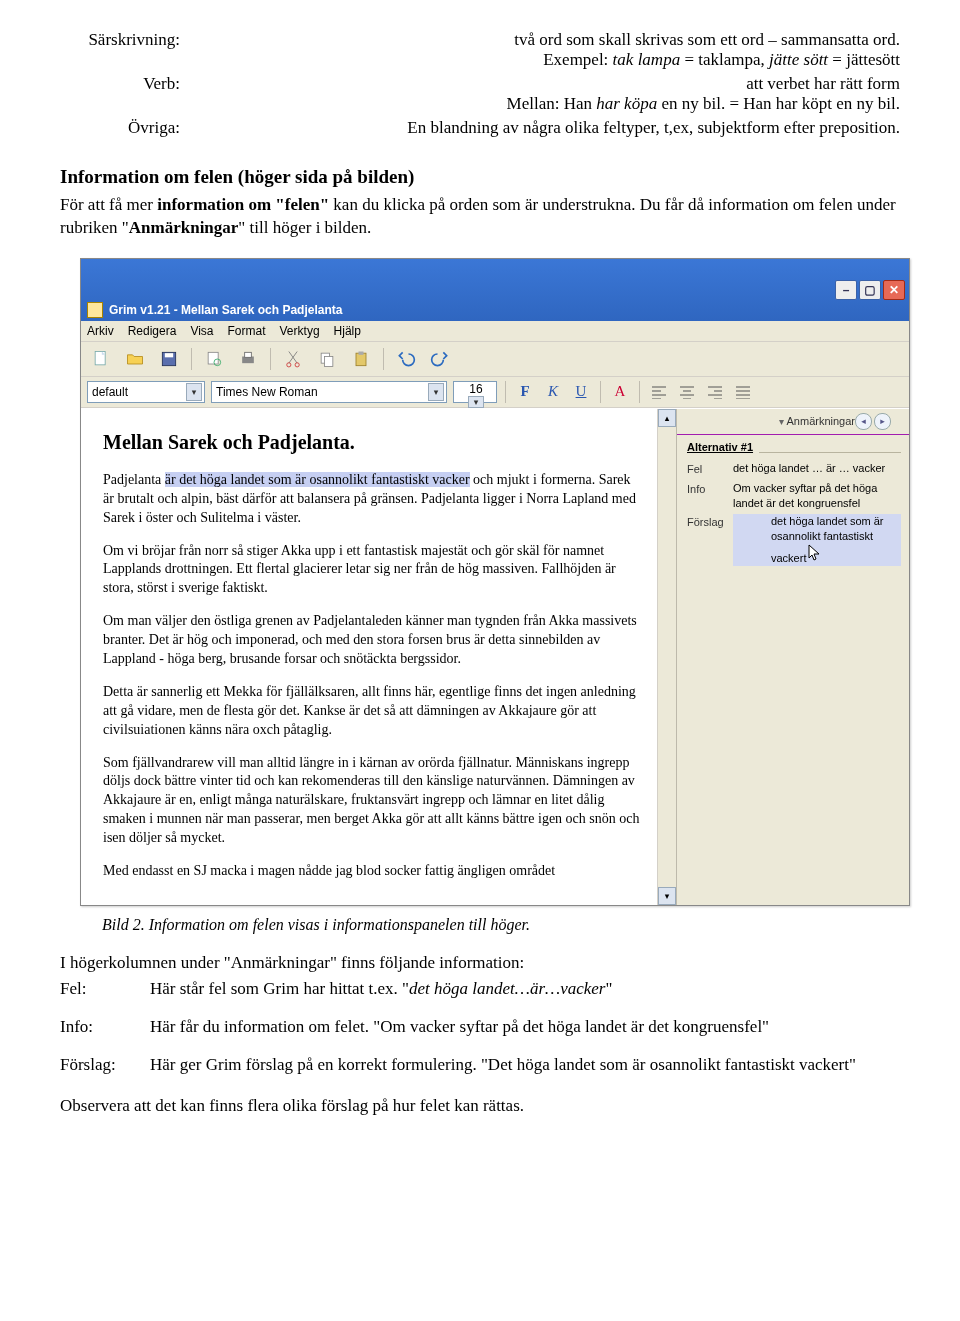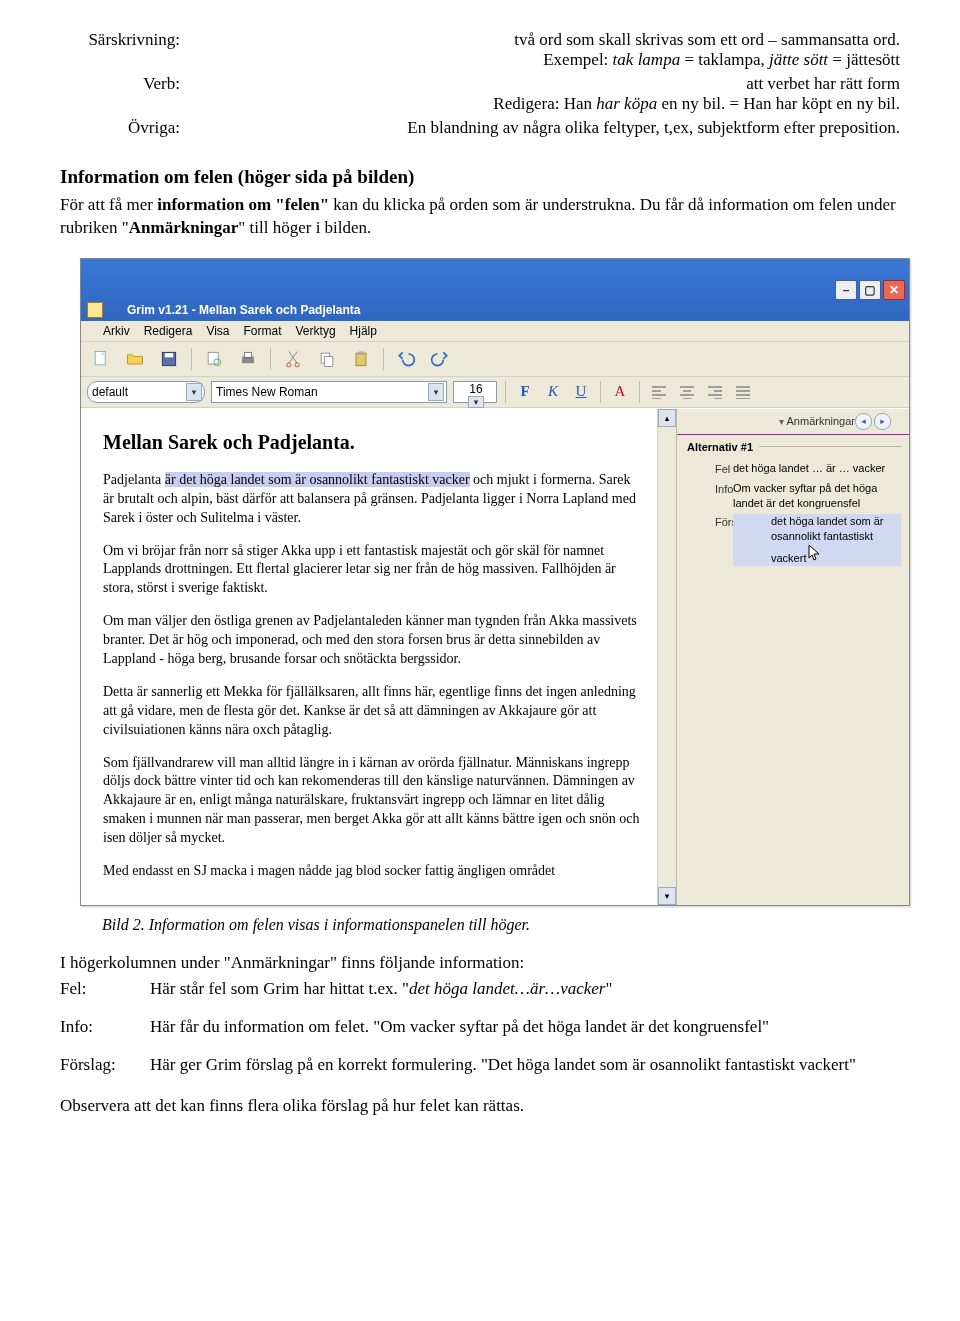--- a/index.html
+++ b/index.html
@@ -32,53 +32,53 @@
   .titlebar {
     background: linear-gradient(#3b77d6,#2f66c0);
     color:#fff;
     display:flex;
     align-items:center;
     justify-content:space-between;
     padding:3px 4px 3px 6px;
     font-size:12px;
     font-weight:bold;
   }
-  .titlebar-left{display:flex;align-items:center;gap:24px;margin-top:40px;}
+  .titlebar-left{display:flex;align-items:center;gap:6px;margin-top:40px;}
   .title-icon{width:14px;height:14px;background:#ffe79c;border:1px solid #a88300;display:inline-block;}
   .winbtns{display:flex;gap:2px;}
   .winbtn{width:20px;height:18px;background:#eee;border:1px solid #3a61a8;border-radius:2px;display:flex;align-items:center;justify-content:center;font-family:Arial;font-size:12px;color:#335;}
   .winbtn.close{background:#e76956;color:#fff;border-color:#a12a17;}
-  .menubar{background:#ece9d8;border-bottom:1px solid #d4d0c8;padding:3px 22px;display:flex;gap:14px;font-size:12px;}
+  .menubar{background:#ece9d8;border-bottom:1px solid #d4d0c8;padding:3px 6px;display:flex;gap:14px;font-size:12px;}
   .toolbar{background:#ece9d8;padding:4px 6px;display:flex;gap:6px;align-items:center;flex-wrap:wrap;border-bottom:1px solid #d4d0c8;}
   .tbtn{width:28px;height:26px;display:flex;align-items:center;justify-content:center;}
   .tbtn svg{width:20px;height:20px;}
   .toolbar2{background:#ece9d8;padding:4px 6px;display:flex;gap:6px;align-items:center;border-bottom:1px solid #d4d0c8;font-size:12px;}
   .combo{background:#fff;border:1px solid #7f9db9;height:20px;display:flex;align-items:center;justify-content:space-between;padding:0 2px 0 4px;}
   .combo .arrow{width:14px;height:16px;background:#dce4f0;border:1px solid #9ab;display:flex;align-items:center;justify-content:center;font-size:9px;color:#333;}
-  .combo.style{width:110px;border-radius:10px;}
+  .combo.style{width:110px;}
   .combo.font{width:228px;}
   .combo.size{width:36px;flex-direction:column;}
   .fmtbtn{width:22px;height:20px;display:flex;align-items:center;justify-content:center;font-family:"Times New Roman",serif;font-size:15px;}
   .sep{width:1px;height:22px;background:#c0bcb0;margin:0 2px;}
   .content-area{display:flex;background:#fff;border-top:1px solid #fff;}
   .editor{flex:1;background:#fff;padding:18px 14px 10px 22px;font-family:"Times New Roman",serif;font-size:14px;color:#000;line-height:1.5;overflow:hidden;}
   .editor p{margin:0 0 14px 0;}
   .editor-title{font-weight:bold;font-size:20px;margin-bottom:14px;display:block;}
   .hl{background:#c6cff2;}
   .sidebar{width:232px;background:#ece9d8;border-left:1px solid #bdb9ab;font-size:11px;}
   .side-head{display:flex;justify-content:flex-end;align-items:center;padding:4px 18px;font-size:11px;color:#003399;border-bottom:1px solid #a21caf;}
   .side-head-text{color:#333;font-weight:normal;}
   .side-arrow{font-size:10px;color:#666;}
   .navdots{display:flex;gap:2px;}
   .navdot{width:15px;height:15px;border:1px solid #9aa;border-radius:8px;background:#eef3fb;display:flex;align-items:center;justify-content:center;font-size:9px;color:#558;}
-  .alt-head{display:flex;align-items:center;justify-content:space-between;padding:6px 8px 2px 10px;}
+  .alt-head{display:flex;align-items:flex-end;justify-content:space-between;padding:6px 8px 2px 10px;text-decoration:underline;}
   .alt-title{font-weight:bold;font-size:11px;}
   .alt-line{flex:1;height:1px;background:#b8b49f;margin-left:6px;}
   .side-kv{display:grid;grid-template-columns:40px 1fr;gap:4px 6px;padding:6px 8px 4px 10px;font-size:11px;line-height:1.35;}
-  .side-kv .k{color:#333;padding-top:1px;margin-left:28px;}
+  .side-kv .k{color:#333;padding-top:1px;}
   .side-kv .v.hl2{background:#d1d8f2;padding-left:38px;}
   .cursor-icon{display:inline-block;margin-left:2px;}
   .scroll-col{width:18px;background:#ece9d8;border-left:1px solid #d4d0c8;display:flex;flex-direction:column;}
   .scroll-btn{height:16px;background:#dce4f0;border:1px solid #9ab;display:flex;align-items:center;justify-content:center;font-size:9px;}
   .scroll-track{flex:1;}
   .caption{font-style:italic;font-size:16px;margin:10px 0 18px 42px;}
   .final-list{display:grid;grid-template-columns:90px 1fr;row-gap:18px;margin-top:4px;}
 </style>
 </head>
 <body>
@@ -86,21 +86,21 @@
 <div class="def-list">
   <div class="def-term">Särskrivning:</div>
   <div class="def-desc">
     <span>två ord som skall skrivas som ett ord – sammansatta ord.</span><br>
     <span>Exempel: </span><span class="italic">tak lampa</span><span> = taklampa, </span><span class="italic">jätte sött</span><span> = jättesött</span>
   </div>
 
   <div class="def-term">Verb:</div>
   <div class="def-desc">
     <span>att verbet har rätt form</span><br>
-    <span>Redigera: Han </span><span class="italic">har köpa</span><span> en ny bil. = Han har köpt en ny bil.</span>
+    <span>Mellan: Han </span><span class="italic">har köpa</span><span> en ny bil. = Han har köpt en ny bil.</span>
   </div>
 
   <div class="def-term">Övriga:</div>
   <div class="def-desc">En blandning av några olika feltyper, t,ex, subjektform efter preposition.</div>
 </div>
 
 <h3>Information om felen (höger sida på bilden)</h3>
 <p>
   <span>För att få mer </span><span class="bold">information om "felen"</span><span> kan du klicka på orden som är understrukna. Du får då information om felen under rubriken "</span><span class="bold">Anmärkningar</span><span>" till höger i bilden.</span>
 </p>

